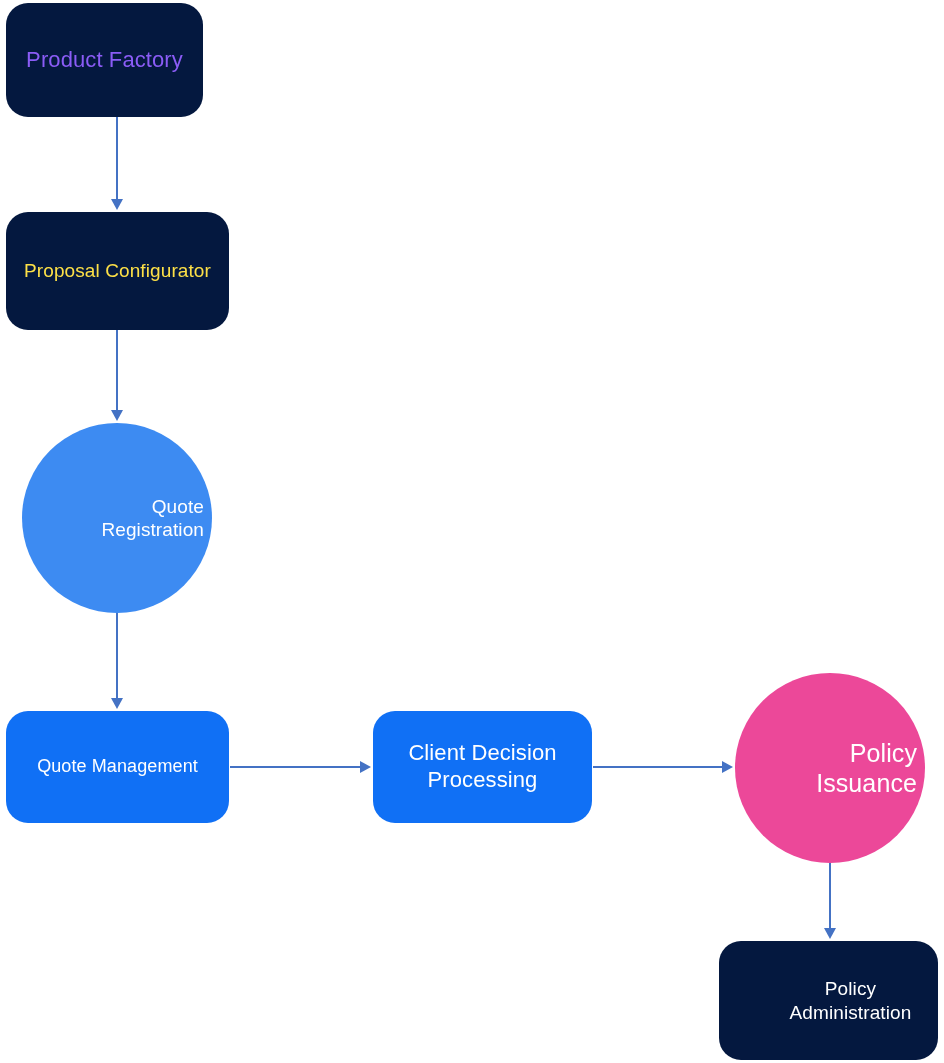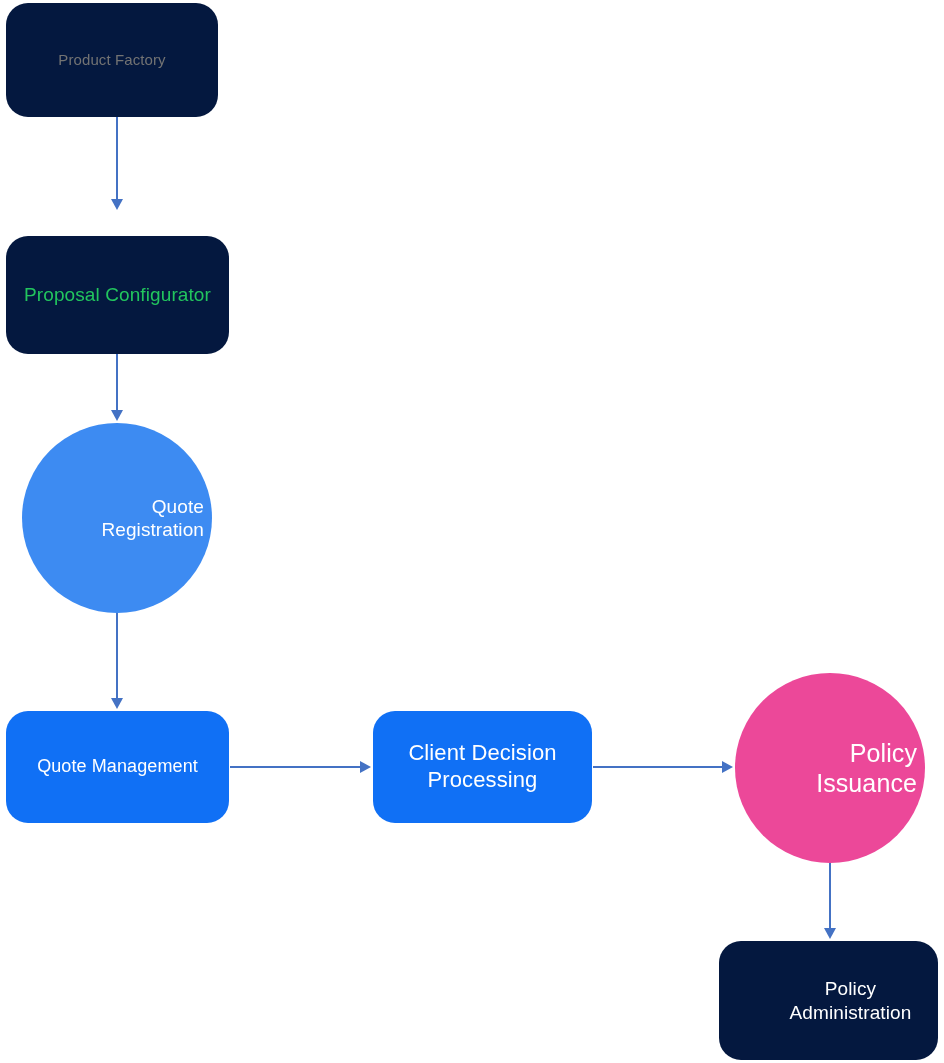--- a/index.html
+++ b/index.html
@@ -79,24 +79,24 @@
         <line x1="593" y1="767" x2="723" y2="767" stroke="#4472c4" stroke-width="2"></line>
         <polygon points="722,761 722,773 733,767" fill="#4472c4"></polygon>
       </g>
       <g>
         <line x1="830" y1="863" x2="830" y2="929" stroke="#4472c4" stroke-width="2"></line>
         <polygon points="824,928 836,928 830,939" fill="#4472c4"></polygon>
       </g>
     </svg>
 
   <div id="node-layer">
-      <div class="node shape-rounded-rect" style="left: 6px; top: 3px; width: 212px; height: 114px; background: rgb(4, 24, 63); color: #737373; font-size: 15px;">
+      <div class="node shape-rounded-rect" style="left: 6px; top: 3px; width: 197px; height: 114px; background: rgb(4, 24, 63); color: #8b5cf6; font-size: 22px;">
         <span class="node-label">Product Factory</span>
       </div>
-      <div class="node shape-rounded-rect" style="left: 6px; top: 212px; width: 223px; height: 118px; background: rgb(4, 24, 63); color: #22c55e; font-size: 19px; margin-top: 24px;">
+      <div class="node shape-rounded-rect" style="left: 6px; top: 212px; width: 223px; height: 118px; background: rgb(4, 24, 63); color: #fde047; font-size: 19px;">
         <span class="node-label">Proposal Configurator</span>
       </div>
       <div class="node shape-circle" style="left: 22px; top: 423px; width: 190px; height: 190px; background: rgb(61, 139, 242); color: rgb(255, 255, 255); font-size: 19px;">
         <span class="node-label">Quote
 Registration</span>
       </div>
       <div class="node shape-rounded-rect" style="left: 6px; top: 711px; width: 223px; height: 112px; background: rgb(16, 112, 245); color: rgb(255, 255, 255); font-size: 18px;">
         <span class="node-label">Quote Management</span>
       </div>
       <div class="node shape-rounded-rect" style="left: 373px; top: 711px; width: 219px; height: 112px; background: rgb(16, 112, 245); color: rgb(255, 255, 255); font-size: 22px;">

